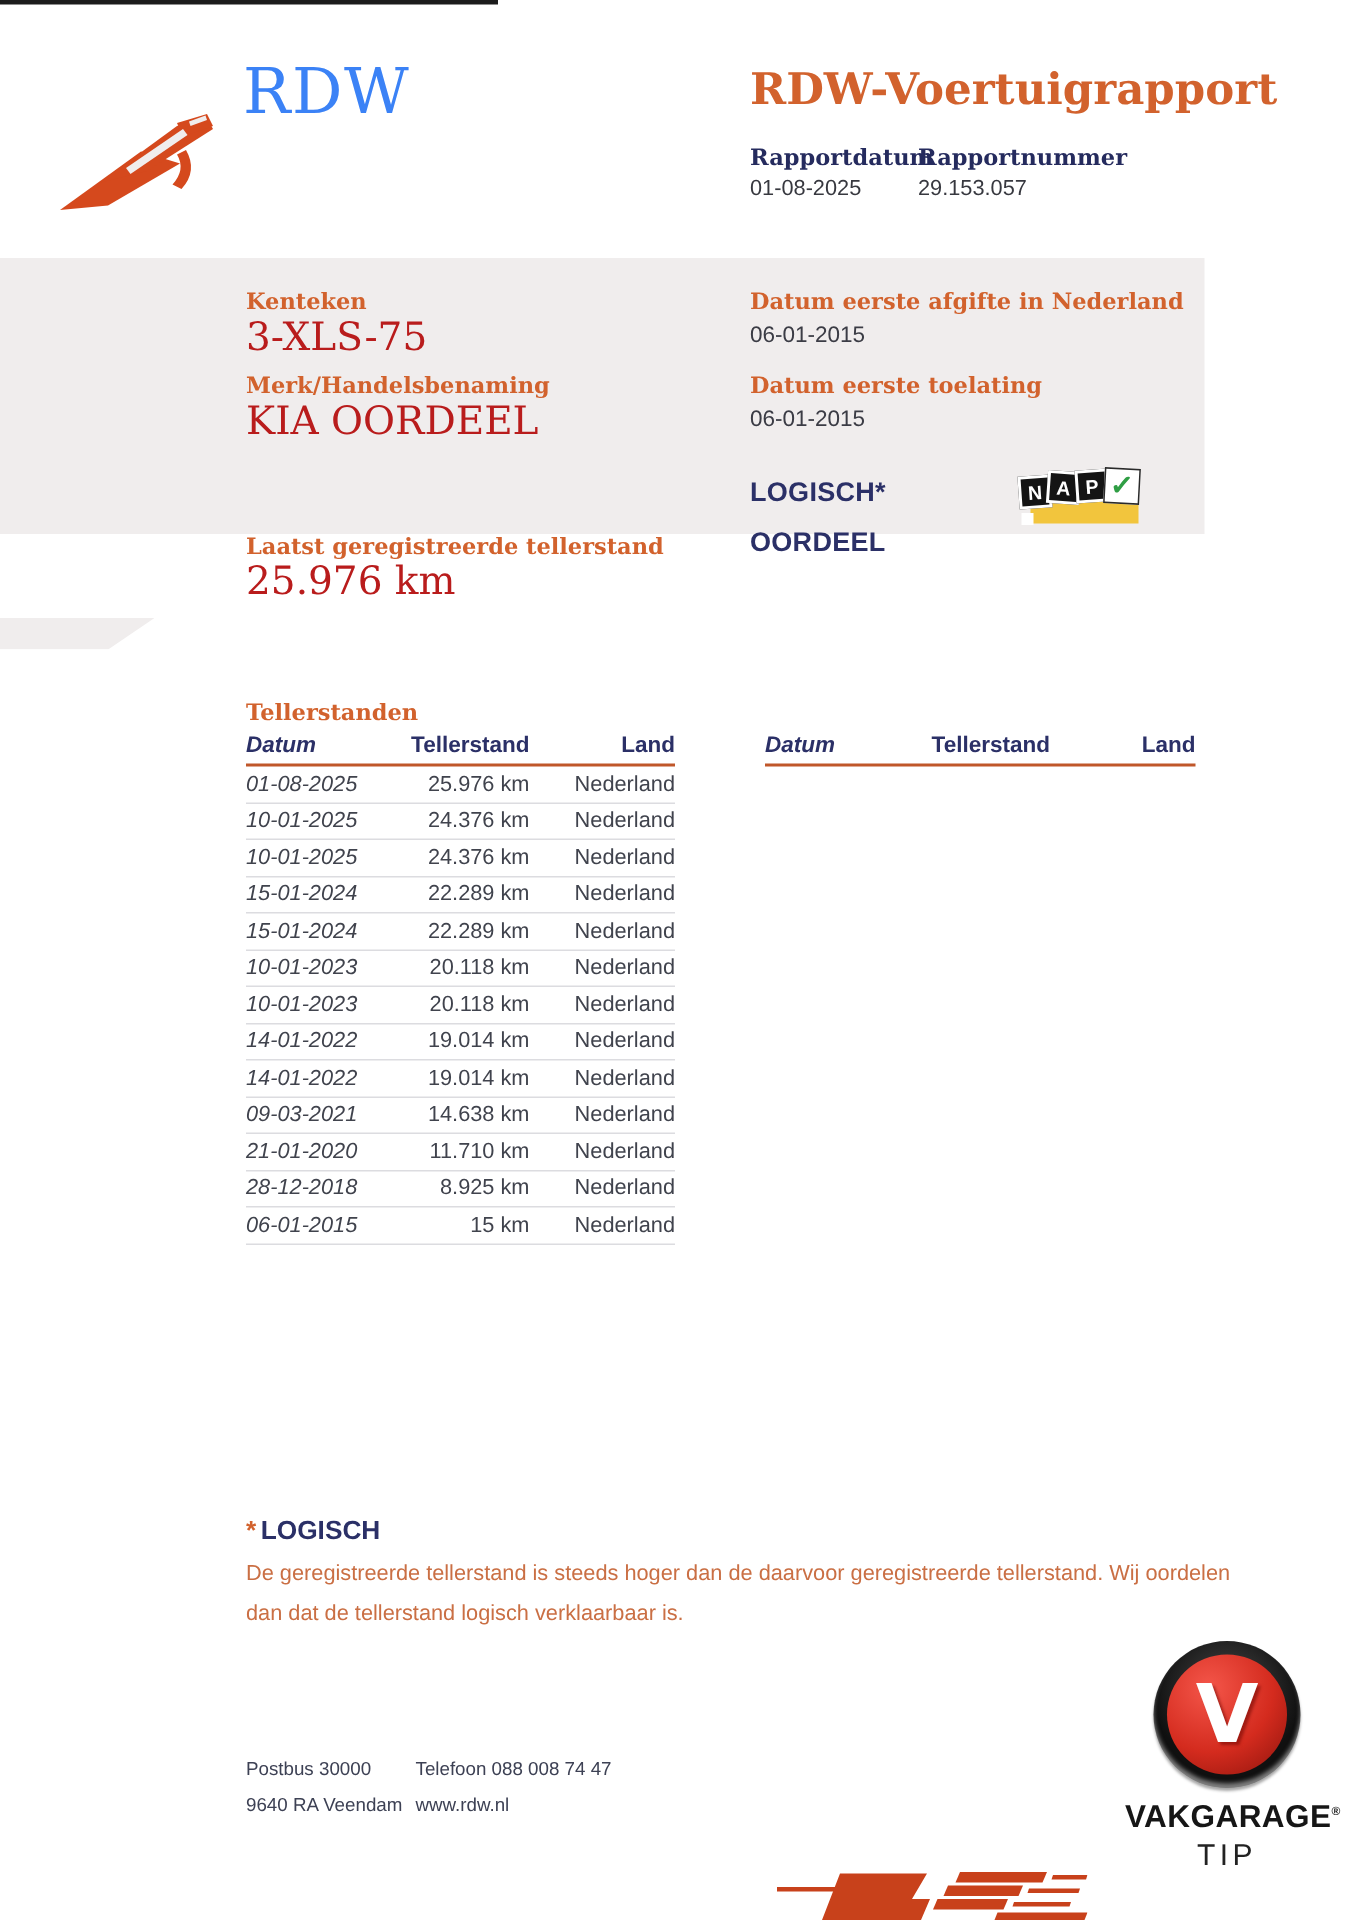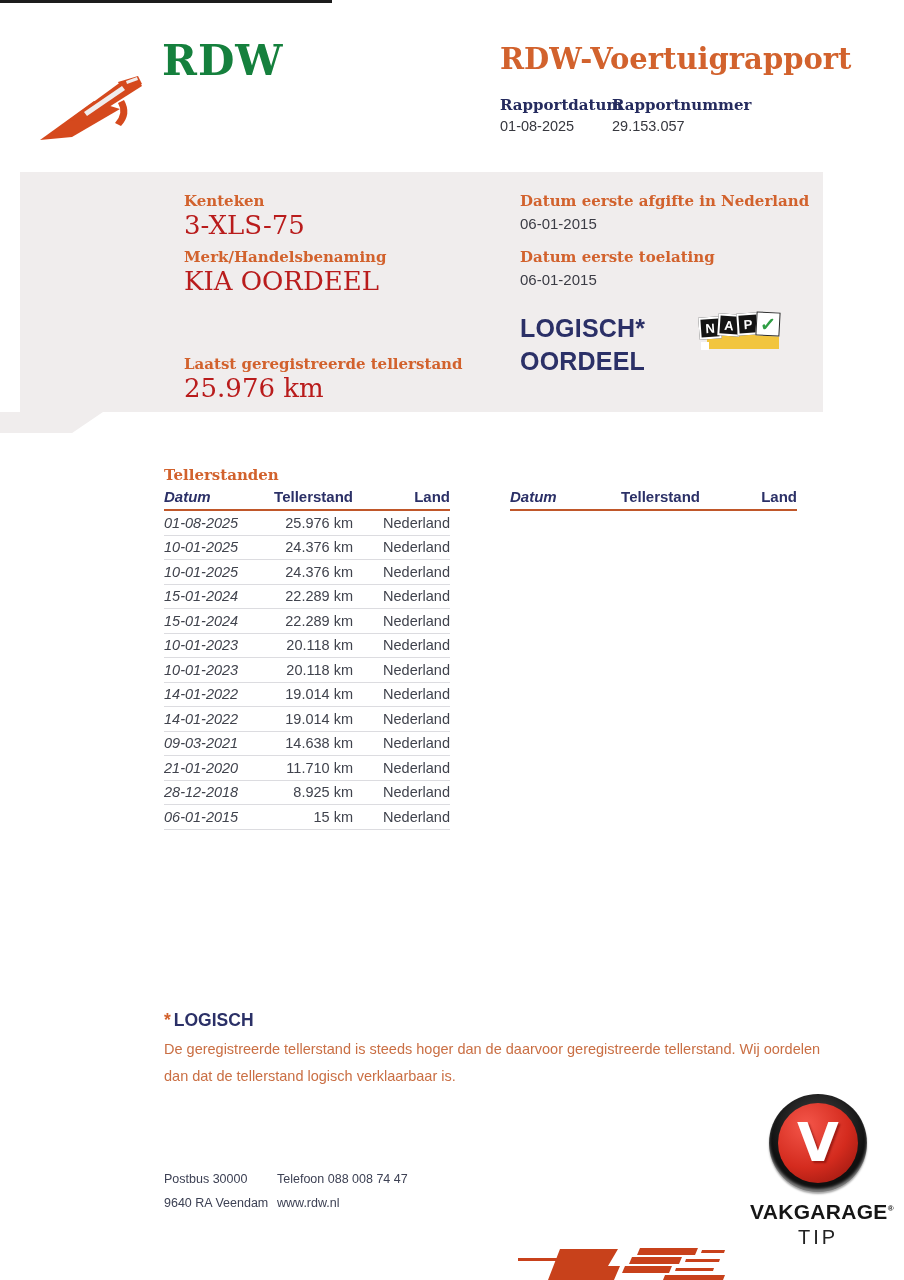--- a/index.html
+++ b/index.html
@@ -4,35 +4,35 @@
 <style>
   * { margin:0; padding:0; box-sizing:border-box; }
   html,body { width:904px; height:1280px; background:#ffffff; position:relative;
               font-family:"Liberation Sans", sans-serif; overflow:hidden; }
   .abs { position:absolute; }
 
   
   .top-line { left:0; top:0; width:332px; height:3px; background:#1c1c1c; }
 
   
-  .rdw-logotype { left:162px; top:36px; font-family:"DejaVu Serif", serif; font-weight:bold;
-                  font-size:42px; color:#15803d; letter-spacing:1px; }
+  .rdw-logotype { left:162px; top:36px; font-family:"DejaVu Serif", serif; font-weight:normal;
+                  font-size:42px; color:#3b82f6; letter-spacing:1px; }
   .report-title { left:500px; top:42px; font-family:"DejaVu Serif", serif; font-weight:bold;
                   font-size:29px; color:#d2622d; }
   .meta-label { font-family:"DejaVu Serif", serif; font-weight:bold; font-size:15px; color:#252b5e; }
   .meta-value { font-size:14.5px; color:#37383f; }
 
   
-  .panel { left:0; top:172px; width:803px; height:240px; background:#f0eded;margin-left:20px; }
+  .panel { left:0; top:172px; width:803px; height:184px; background:#f0eded; }
   .panel-tail { left:0; top:412px; width:103px; height:21px; background:#f0eded;
                 clip-path:polygon(0 0, 100% 0, 70% 100%, 0 100%); }
   .olabel { font-family:"DejaVu Serif", serif; font-weight:bold; font-size:15px; color:#d2622d; }
   .bigval { font-family:"DejaVu Serif", serif; font-size:26px; color:#b91c1c; }
   .sval   { font-size:15px; color:#3b3c45; }
-  .verdict { font-weight:bold; font-size:25px; color:#2b3067; line-height:33px; letter-spacing:0.2px; }
+  .verdict { font-weight:bold; font-size:18px; color:#2b3067; line-height:33px; letter-spacing:0.2px; }
 
   
   .nap { width:84px; height:42px; }
   .nap-yellow { position:absolute; left:8px; top:13px; width:72px; height:24px; background:#f2c53d; }
   .nap-wsq { position:absolute; left:2px; top:30px; width:8px; height:8px; background:#ffffff; }
   .nap-tile { position:absolute; width:22px; height:22px; background:#141414; border:2px solid #ffffff;
               color:#ffffff; font-weight:bold; font-size:13px; display:flex; align-items:center;
               justify-content:center; }
   .nap-tile.t1 { left:0;  top:5px; transform:rotate(-4deg); }
   .nap-tile.t2 { left:19px; top:2px; transform:rotate(4deg); }

